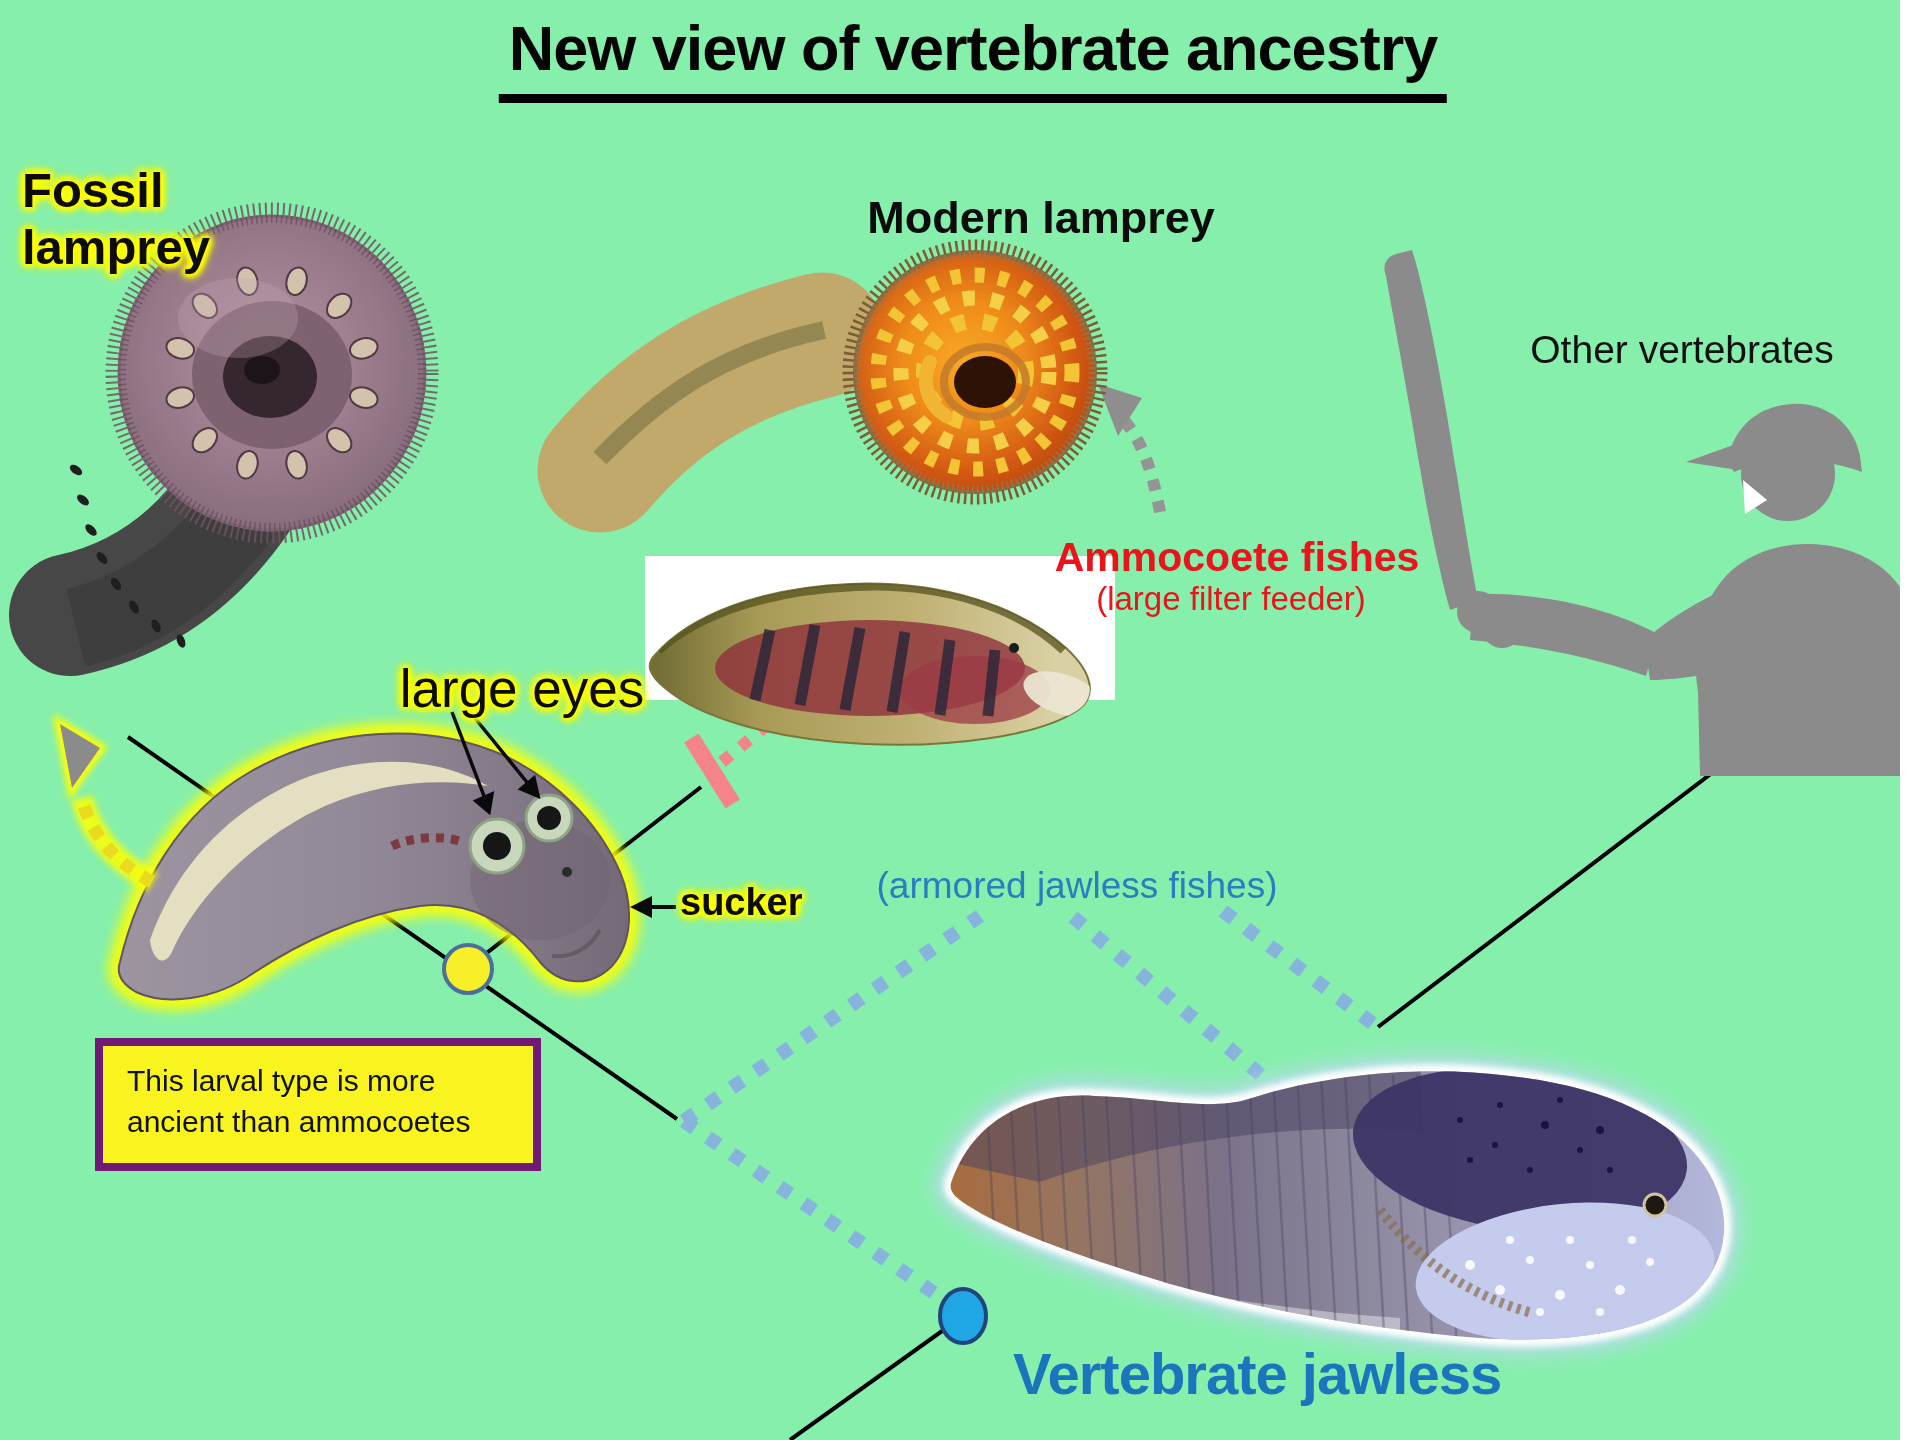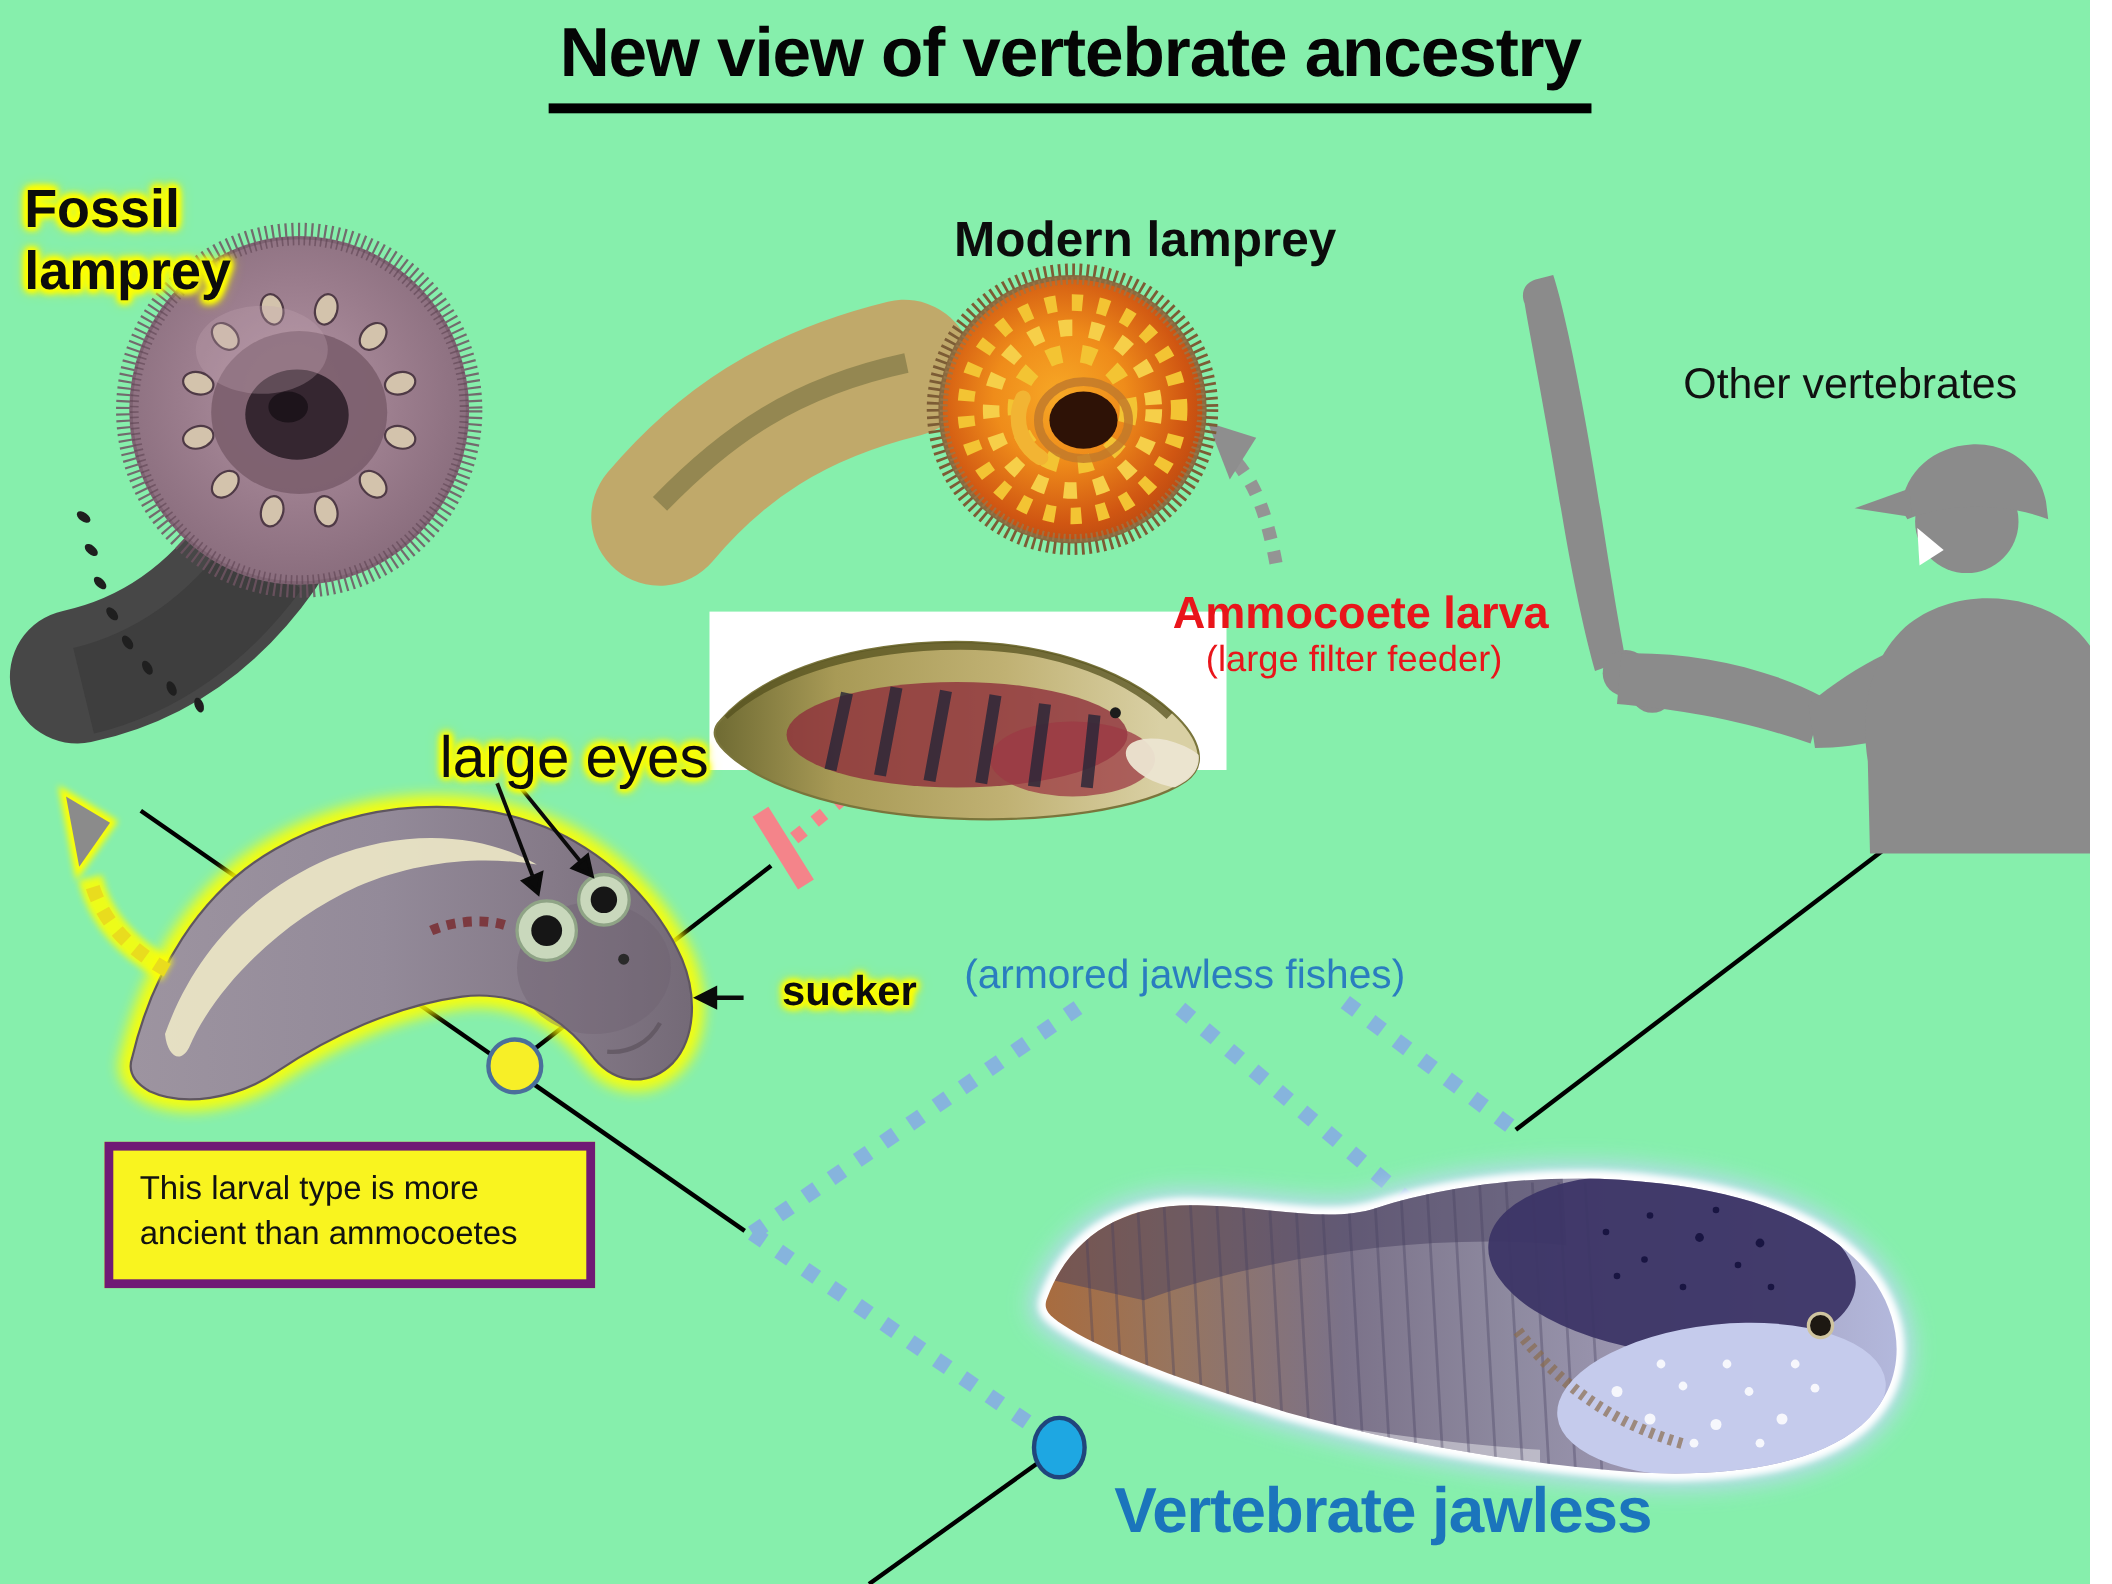--- a/index.html
+++ b/index.html
@@ -11,21 +11,21 @@
   .title{left:973px;top:12px;font-size:63px;font-weight:700;letter-spacing:-1px;
          padding:0 10px 10px 10px;border-bottom:9px solid #000;color:#050505;}
   .glow{text-shadow:0 0 5px #ffff00,0 0 9px #ffff00,0 0 14px #ffff00,
         2px 2px 7px #ffff00,-2px -2px 7px #ffff00,2px -2px 7px #ffff00,-2px 2px 7px #ffff00;}
   .fossil-lamprey{left:22px;top:162px;font-size:49px;font-weight:700;line-height:57px;white-space:normal;width:240px;}
   .modern-lamprey{left:1041px;top:192px;font-size:45px;font-weight:700;}
   .other-verts{left:1682px;top:328px;font-size:39px;font-weight:400;color:#111;}
   .ammo-title{left:1237px;top:534px;font-size:41px;font-weight:700;color:#e9151b;}
   .ammo-sub{left:1231px;top:580px;font-size:33px;font-weight:400;color:#e9151b;}
   .large-eyes{left:522px;top:658px;font-size:53px;font-weight:400;}
-  .sucker{left:680px;top:881px;font-size:38px;font-weight:700;margin-left:31px;}
+  .sucker{left:680px;top:881px;font-size:38px;font-weight:700;}
   .ostra-title{left:1068px;top:786px;font-size:47px;font-weight:700;color:#1767b5;}
   .ostra-sub{left:1077px;top:854px;font-size:37px;font-weight:400;color:#2a7dbf;margin-top:11px;}
   .vert-anc{left:1013px;top:1340px;font-size:58px;font-weight:700;color:#1b75bc;letter-spacing:-1px;}
   .note-box{left:95px;top:1038px;width:392px;background:#f9f41f;border:8px solid #701a75;
             padding:14px 14px 20px 24px;font-size:30px;line-height:1.38;color:#111;white-space:normal;}
 </style>
 </head>
 <body>
 
 <div class="stage">
@@ -258,21 +258,21 @@
   <circle cx="468" cy="969" r="24" fill="#f7ef27" stroke="#4a6f9b" stroke-width="4"></circle>
   <ellipse cx="963" cy="1316" rx="23" ry="27" fill="#1ea7e2" stroke="#20457c" stroke-width="4"></ellipse>
 </svg>
 
 <div class="lbl title" style="transform:translateX(-50%);">New view of vertebrate ancestry</div>
 
 <div class="lbl modern-lamprey center">Modern lamprey</div>
 <div class="lbl fossil-lamprey glow">Fossil lamprey</div>
 <div class="lbl other-verts center">Other vertebrates</div>
 
-<div class="lbl ammo-title center">Ammocoete larva</div>
+<div class="lbl ammo-title center">Ammocoete fishes</div>
 <div class="lbl ammo-sub center">(large filter feeder)</div>
 
 <div class="lbl large-eyes glow center">large eyes</div>
 <div class="lbl sucker glow">sucker</div>
 
 <div class="lbl ostra-sub center">(armored jawless fishes)</div>
 
 <div class="lbl note-box">This larval type is more ancient than ammocoetes</div>
 
 <div class="lbl vert-anc">Vertebrate jawless</div>

